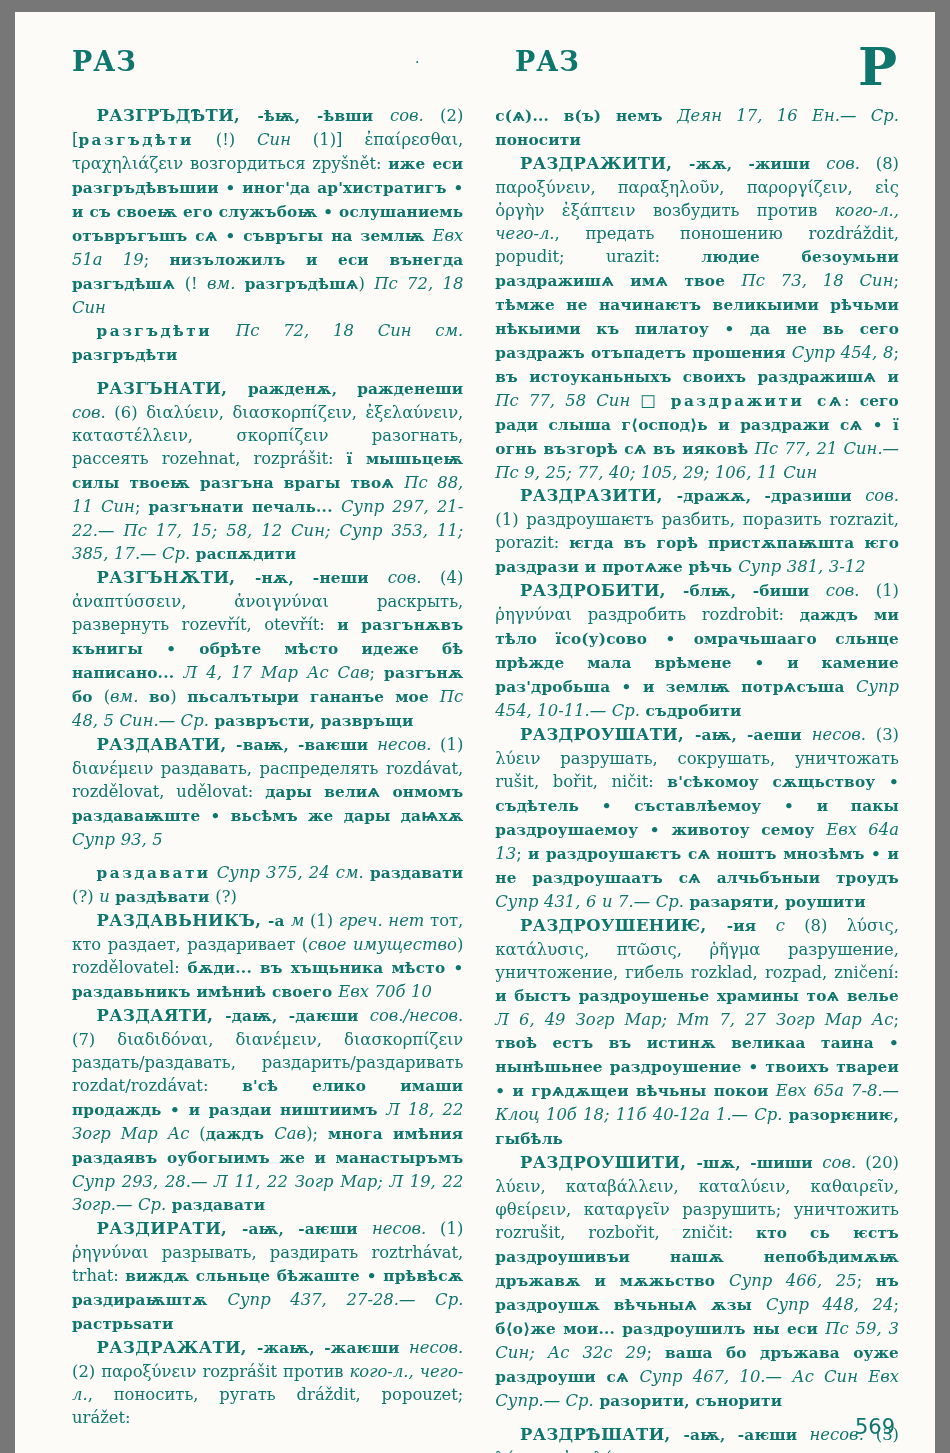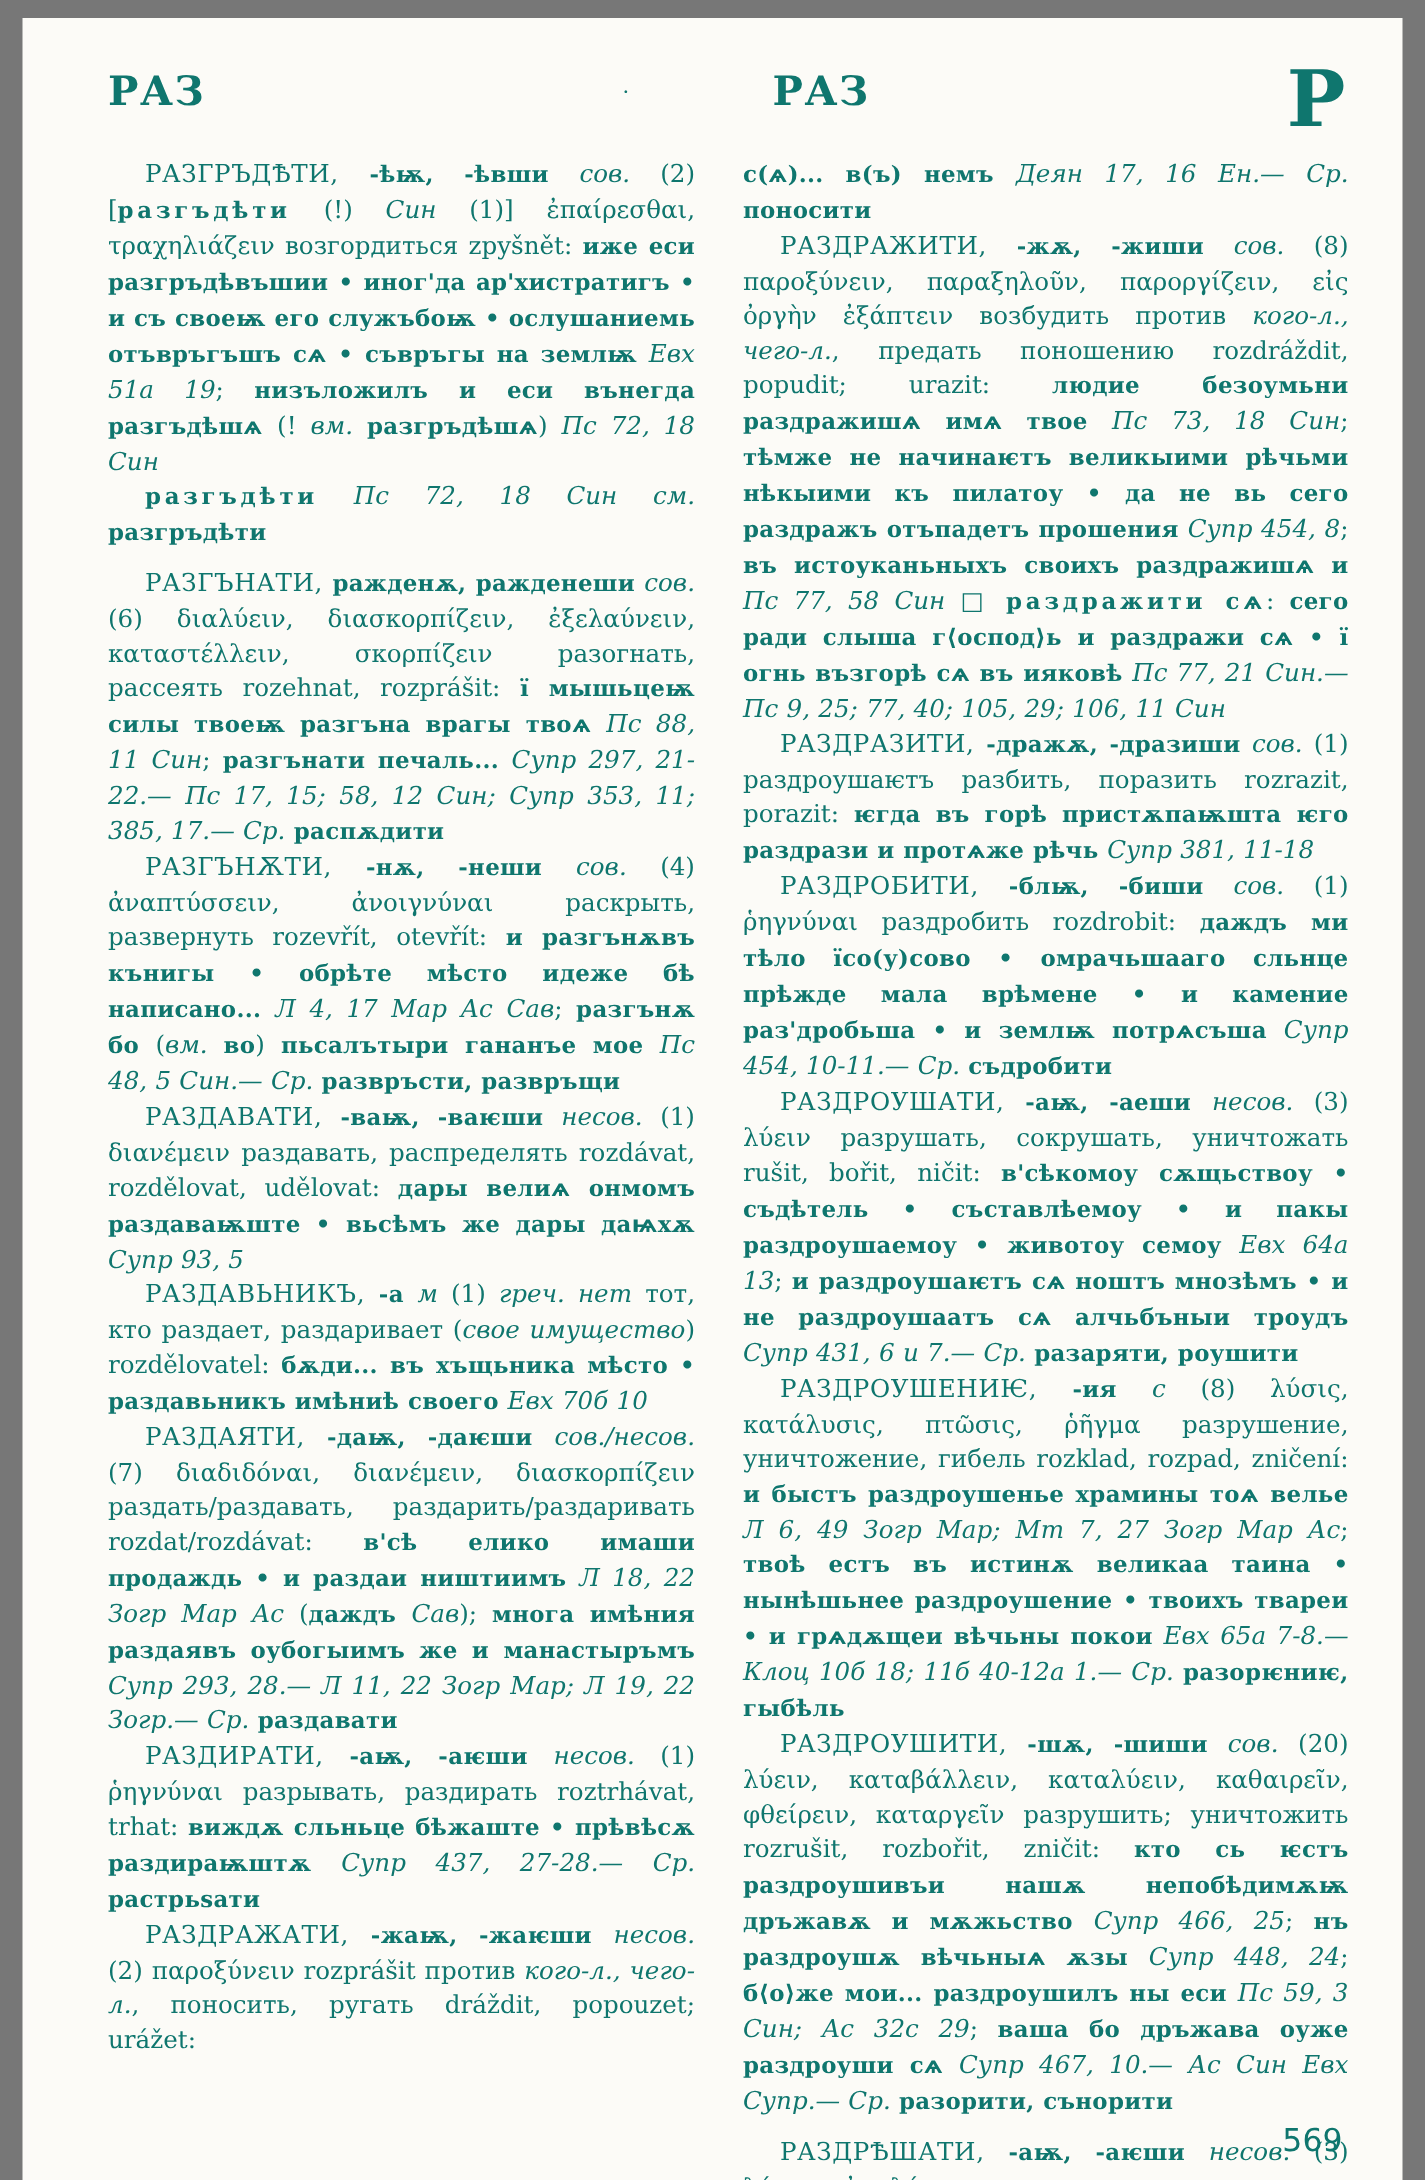--- a/index.html
+++ b/index.html
@@ -31,21 +31,21 @@
     font-size:16.4px;
     line-height:23px;
     text-align:justify;
     text-indent:1.5em;
     word-spacing:0.02em;
   }
   .entry.noindent { text-indent:0; }
   .entry.gap-before { margin-top:10px; }
 
   
-  .hw  { font-weight:normal; letter-spacing:0.4px; }
+  .hw  { font-weight:bold; letter-spacing:0.4px; }
   .ocs { font-weight:bold; font-size:0.93em; letter-spacing:0.2px; }
   .sp  { font-weight:bold; font-size:0.93em; letter-spacing:2.5px; }
   .it  { font-style:italic; }
   .bi  { font-style:italic; font-weight:normal; }
   .gr  { }
   .pl  { }
 
   .page-number {
     position:absolute; right:40px; bottom:26px;
     font-size:21px; font-weight:normal;
@@ -64,29 +64,30 @@
     <span class="head-letter">Р</span>
   </div>
 
   <div class="columns">
     <div class="col">
         <p class="entry"><span class="hw">РАЗГРЪДѢТИ, </span><span class="ocs">-ѣѭ, -ѣвши </span><span class="it">сов.</span><span class="pl"> (2) [</span><span class="sp">разгъдѣти</span><span class="pl"> (!) </span><span class="it">Син</span><span class="pl"> (1)] </span><span class="gr">ἐπαίρεσθαι, τραχηλιάζειν </span><span class="pl">возгордиться zpyšnět: </span><span class="ocs">иже еси разгръдѣвъшии • иног'да ар'хистратигъ • и съ своеѭ его служъбоѭ • ослушаниемь отъвръгъшъ сѧ • съвръгы на землѭ </span><span class="it">Евх 51а 19</span><span class="pl">; </span><span class="ocs">низъложилъ и еси вънегда разгъдѣшѧ </span><span class="pl">(! </span><span class="it">вм. </span><span class="ocs">разгръдѣшѧ</span><span class="pl">) </span><span class="it">Пс 72, 18 Син</span></p>
         <p class="entry"><span class="sp">разгъдѣти</span><span class="it"> Пс 72, 18 Син см. </span><span class="ocs">разгръдѣти</span></p>
         <p class="entry gap-before"><span class="hw">РАЗГЪНАТИ, </span><span class="ocs">ражденѫ, ражденеши </span><span class="it">сов.</span><span class="pl"> (6) </span><span class="gr">διαλύειν, διασκορπίζειν, ἐξελαύνειν, καταστέλλειν, σκορπίζειν </span><span class="pl">разогнать, рассеять rozehnat, rozprášit: </span><span class="ocs">ї мышьцеѭ силы твоеѭ разгъна врагы твоѧ </span><span class="it">Пс 88, 11 Син</span><span class="pl">; </span><span class="ocs">разгънати печаль... </span><span class="it">Супр 297, 21-22.— Пс 17, 15; 58, 12 Син; Супр 353, 11; 385, 17.— </span><span class="bi">Ср. </span><span class="ocs">распѫдити</span></p>
         <p class="entry"><span class="hw">РАЗГЪНѪТИ, </span><span class="ocs">-нѫ, -неши </span><span class="it">сов.</span><span class="pl"> (4) </span><span class="gr">ἀναπτύσσειν, ἀνοιγνύναι </span><span class="pl">раскрыть, развернуть rozevřít, otevřít: </span><span class="ocs">и разгънѫвъ кънигы • обрѣте мѣсто идеже бѣ написано... </span><span class="it">Л 4, 17 Мар Ас Сав</span><span class="pl">; </span><span class="ocs">разгънѫ бо </span><span class="pl">(</span><span class="it">вм. </span><span class="ocs">во</span><span class="pl">) </span><span class="ocs">пьсалътыри гананъе мое </span><span class="it">Пс 48, 5 Син.— </span><span class="bi">Ср. </span><span class="ocs">развръсти, развръщи</span></p>
         <p class="entry"><span class="hw">РАЗДАВАТИ, </span><span class="ocs">-ваѭ, -ваѥши </span><span class="it">несов.</span><span class="pl"> (1) </span><span class="gr">διανέμειν </span><span class="pl">раздавать, распределять rozdávat, rozdělovat, udělovat: </span><span class="ocs">дары велиѧ онмомъ раздаваѭште • вьсѣмъ же дары даѩхѫ </span><span class="it">Супр 93, 5</span></p>
+        <p class="entry gap-before"><span class="sp">раздавати</span><span class="it"> Супр 375, 24 см. </span><span class="ocs">раздавати </span><span class="pl">(?) </span><span class="it">и </span><span class="ocs">раздѣвати </span><span class="pl">(?)</span></p>
         <p class="entry"><span class="hw">РАЗДАВЬНИКЪ, </span><span class="ocs">-а </span><span class="it">м</span><span class="pl"> (1) </span><span class="it">греч. нет</span><span class="pl"> тот, кто раздает, раздаривает (</span><span class="it">свое имущество</span><span class="pl">) rozdělovatel: </span><span class="ocs">бѫди... въ хъщьника мѣсто • раздавьникъ имѣниѣ своего </span><span class="it">Евх 70б 10</span></p>
         <p class="entry"><span class="hw">РАЗДАЯТИ, </span><span class="ocs">-даѭ, -даѥши </span><span class="it">сов./несов.</span><span class="pl"> (7) </span><span class="gr">διαδιδόναι, διανέμειν, διασκορπίζειν </span><span class="pl">раздать/раздавать, раздарить/раздаривать rozdat/rozdávat: </span><span class="ocs">в'сѣ елико имаши продаждь • и раздаи ништиимъ </span><span class="it">Л 18, 22 Зогр Мар Ас</span><span class="pl"> (</span><span class="ocs">даждъ </span><span class="it">Сав</span><span class="pl">); </span><span class="ocs">многа имѣния раздаявъ оубогыимъ же и манастыръмъ </span><span class="it">Супр 293, 28.— Л 11, 22 Зогр Мар; Л 19, 22 Зогр.— </span><span class="bi">Ср. </span><span class="ocs">раздавати</span></p>
         <p class="entry"><span class="hw">РАЗДИРАТИ, </span><span class="ocs">-аѭ, -аѥши </span><span class="it">несов.</span><span class="pl"> (1) </span><span class="gr">ῥηγνύναι </span><span class="pl">разрывать, раздирать roztrhávat, trhat: </span><span class="ocs">виждѫ сльньце бѣжаште • прѣвѣсѫ раздираѭштѫ </span><span class="it">Супр 437, 27-28.— </span><span class="bi">Ср. </span><span class="ocs">растрьѕати</span></p>
         <p class="entry"><span class="hw">РАЗДРАЖАТИ, </span><span class="ocs">-жаѭ, -жаѥши </span><span class="it">несов.</span><span class="pl"> (2) </span><span class="gr">παροξύνειν </span><span class="pl">rozprášit против </span><span class="it">кого-л., чего-л.</span><span class="pl">, поносить, ругать dráždit, popouzet; urážet: </span></p>
       </div>
     <div class="col col-right">
         <p class="entry noindent"><span class="ocs">с(ѧ)... в(ъ) немъ </span><span class="it">Деян 17, 16 Ен.— </span><span class="bi">Ср. </span><span class="ocs">поносити</span></p>
         <p class="entry"><span class="hw">РАЗДРАЖИТИ, </span><span class="ocs">-жѫ, -жиши </span><span class="it">сов.</span><span class="pl"> (8) </span><span class="gr">παροξύνειν, παραξηλοῦν, παροργίζειν, εἰς ὀργὴν ἐξάπτειν </span><span class="pl">возбудить против </span><span class="it">кого-л., чего-л.</span><span class="pl">, предать поношению rozdráždit, popudit; urazit: </span><span class="ocs">людие безоумьни раздражишѧ имѧ твое </span><span class="it">Пс 73, 18 Син</span><span class="pl">; </span><span class="ocs">тѣмже не начинаѥтъ великыими рѣчьми нѣкыими къ пилатоу • да не вь сего раздражъ отъпадетъ прошения </span><span class="it">Супр 454, 8</span><span class="pl">; </span><span class="ocs">въ истоуканьныхъ своихъ раздражишѧ и </span><span class="it">Пс 77, 58 Син</span><span class="pl"> □ </span><span class="sp">раздражити сѧ</span><span class="pl">: </span><span class="ocs">сего ради слыша г⟨оспод⟩ь и раздражи сѧ • ї огнь възгорѣ сѧ въ ияковѣ </span><span class="it">Пс 77, 21 Син.— Пс 9, 25; 77, 40; 105, 29; 106, 11 Син</span></p>
-        <p class="entry"><span class="hw">РАЗДРАЗИТИ, </span><span class="ocs">-дражѫ, -дразиши </span><span class="it">сов.</span><span class="pl"> (1) </span><span class="gr">раздроушаѥтъ </span><span class="pl">разбить, поразить rozrazit, porazit: </span><span class="ocs">ѥгда въ горѣ пристѫпаѭшта ѥго раздрази и протѧже рѣчь </span><span class="it">Супр 381, 11-18</span></p>
+        <p class="entry"><span class="hw">РАЗДРАЗИТИ, </span><span class="ocs">-дражѫ, -дразиши </span><span class="it">сов.</span><span class="pl"> (1) </span><span class="gr">раздроушаѥтъ </span><span class="pl">разбить, поразить rozrazit, porazit: </span><span class="ocs">ѥгда въ горѣ пристѫпаѭшта ѥго раздрази и протѧже рѣчь </span><span class="it">Супр 381, 3-12</span></p>
         <p class="entry"><span class="hw">РАЗДРОБИТИ, </span><span class="ocs">-блѭ, -биши </span><span class="it">сов.</span><span class="pl"> (1) </span><span class="gr">ῥηγνύναι </span><span class="pl">раздробить rozdrobit: </span><span class="ocs">даждъ ми тѣло їсо(у)сово • омрачьшааго сльнце прѣжде мала врѣмене • и камение раз'дробьша • и землѭ потрѧсъша </span><span class="it">Супр 454, 10-11.— </span><span class="bi">Ср. </span><span class="ocs">съдробити</span></p>
         <p class="entry"><span class="hw">РАЗДРОУШАТИ, </span><span class="ocs">-аѭ, -аеши </span><span class="it">несов.</span><span class="pl"> (3) </span><span class="gr">λύειν </span><span class="pl">разрушать, сокрушать, уничтожать rušit, bořit, ničit: </span><span class="ocs">в'сѣкомоу сѫщьствоу • съдѣтель • съставлѣемоу • и пакы раздроушаемоу • животоу семоу </span><span class="it">Евх 64а 13</span><span class="pl">; </span><span class="ocs">и раздроушаѥтъ сѧ ноштъ мнозѣмъ • и не раздроушаатъ сѧ алчьбъныи троудъ </span><span class="bi">Супр 431, 6 и </span><span class="it">7.— </span><span class="bi">Ср. </span><span class="ocs">разаряти, роушити</span></p>
         <p class="entry"><span class="hw">РАЗДРОУШЕНИѤ, </span><span class="ocs">-ия </span><span class="it">с</span><span class="pl"> (8) </span><span class="gr">λύσις, κατάλυσις, πτῶσις, ῥῆγμα </span><span class="pl">разрушение, уничтожение, гибель rozklad, rozpad, zničení: </span><span class="ocs">и быстъ раздроушенье храмины тоѧ велье </span><span class="it">Л 6, 49 Зогр Мар; Мт 7, 27 Зогр Мар Ас</span><span class="pl">; </span><span class="ocs">твоѣ естъ въ истинѫ великаа таина • нынѣшьнее раздроушение • твоихъ твареи • и грѧдѫщеи вѣчьны покои </span><span class="it">Евх 65а 7-8.— Клоц 10б 18; 11б 40-12а 1.— </span><span class="bi">Ср. </span><span class="ocs">разорѥниѥ, гыбѣль</span></p>
         <p class="entry"><span class="hw">РАЗДРОУШИТИ, </span><span class="ocs">-шѫ, -шиши </span><span class="it">сов.</span><span class="pl"> (20) </span><span class="gr">λύειν, καταβάλλειν, καταλύειν, καθαιρεῖν, φθείρειν, καταργεῖν </span><span class="pl">разрушить; уничтожить rozrušit, rozbořit, zničit: </span><span class="ocs">кто сь ѥстъ раздроушивъи нашѫ непобѣдимѫѭ дръжавѫ и мѫжьство </span><span class="it">Супр 466, 25</span><span class="pl">; </span><span class="ocs">нъ раздроушѫ вѣчьныѧ ѫзы </span><span class="it">Супр 448, 24</span><span class="pl">; </span><span class="ocs">б⟨о⟩же мои... раздроушилъ ны еси </span><span class="it">Пс 59, 3 Син; Ас 32с 29</span><span class="pl">; </span><span class="ocs">ваша бо дръжава оуже раздроуши сѧ </span><span class="it">Супр 467, 10.— Ас Син Евх Супр.— </span><span class="bi">Ср. </span><span class="ocs">разорити, сънорити</span></p>
         <p class="entry gap-before"><span class="hw">РАЗДРѢШАТИ, </span><span class="ocs">-аѭ, -аѥши </span><span class="it">несов.</span><span class="pl"> (3) </span><span class="gr">λύειν, ἀπολύειν </span><span class="pl">развязывать, разъединять; освобождать rozvazovat; uvolňovat: </span><span class="ocs">низъводѧ въ адъ • и възводѧ • и съвѧзаѧи слабо • и раздрѣшаѧи силъно </span></p>
       </div>
   </div>
 
   <div class="page-number">569</div>
 

